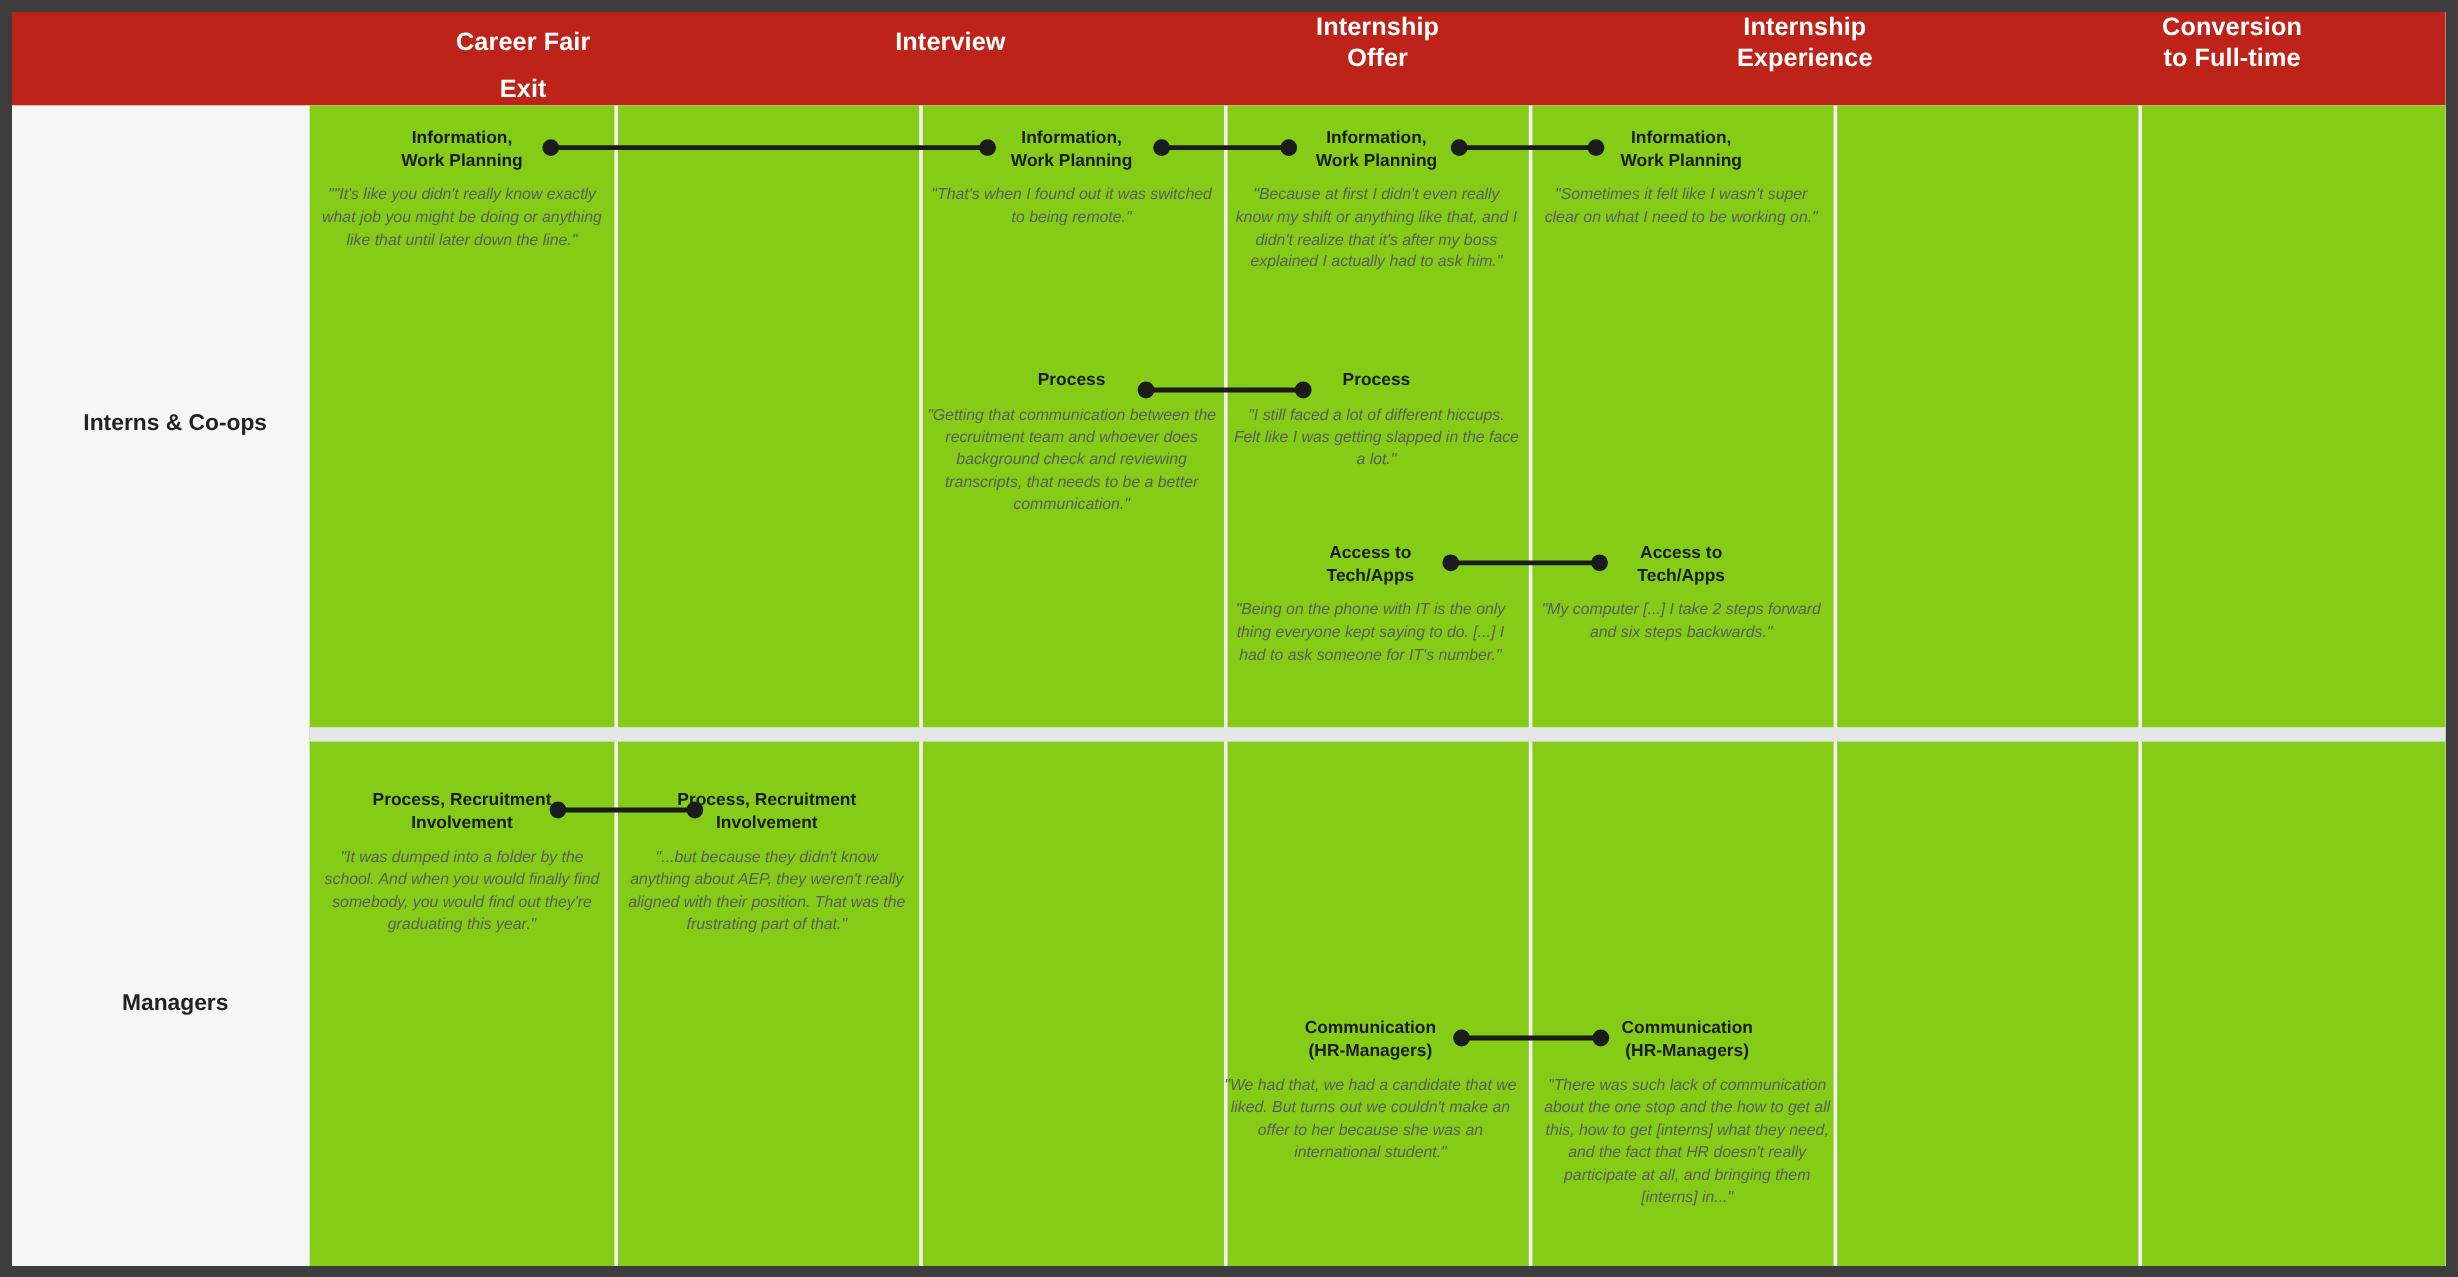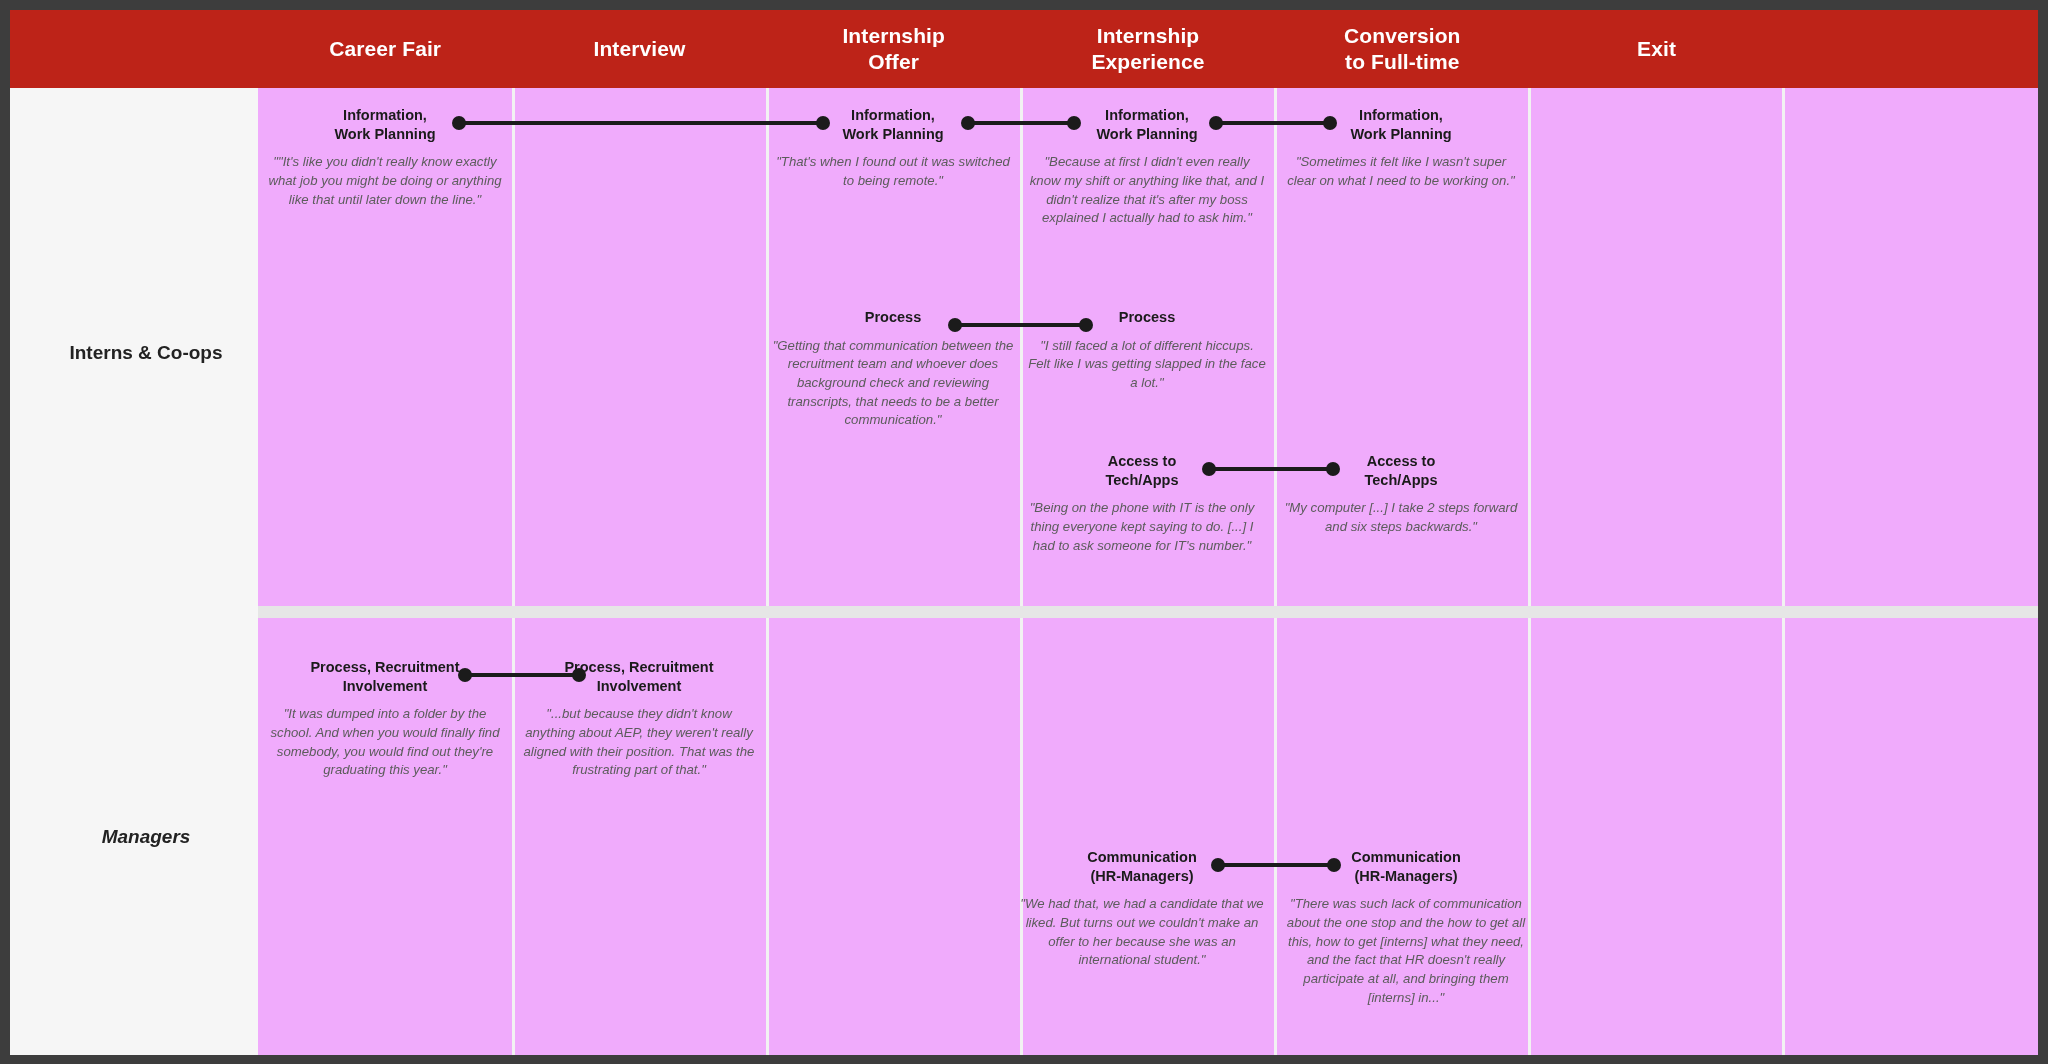--- a/index.html
+++ b/index.html
@@ -33,21 +33,21 @@
     display: flex;
   }
   #header .corner {
     width: 248px;
     flex: 0 0 248px;
     background: #bd2318;
   }
   #header .cols {
     flex: 1 1 auto;
     display: grid;
-    grid-template-columns: repeat(7, 1fr);
+    grid-template-columns: repeat(5, 1fr);
   }
   #header .hcell {
     display: flex;
     align-items: center;
     justify-content: center;
     text-align: center;
     color: #ffffff;
     font-size: 21px;
     font-weight: bold;
     line-height: 1.22;
@@ -78,26 +78,26 @@
     width: 248px;
     display: flex;
     align-items: center;
     justify-content: center;
     text-align: center;
     font-size: 19px;
     font-weight: bold;
     color: #222222;
   }
   #rowlabel-interns { top: 0;   height: 530px; }
-  #rowlabel-managers{ top: 530px; height: 437px; font-style: italic; }
+  #rowlabel-managers{ top: 530px; height: 437px; }
 
   #lanes {
     flex: 1 1 auto;
     position: relative;
-    background: #f0abfc;
+    background: #84cc16;
   }
 
   
   .vdiv {
     position: absolute;
     top: 0;
     bottom: 0;
     width: 3px;
     background: #f2f2f2;
   }

